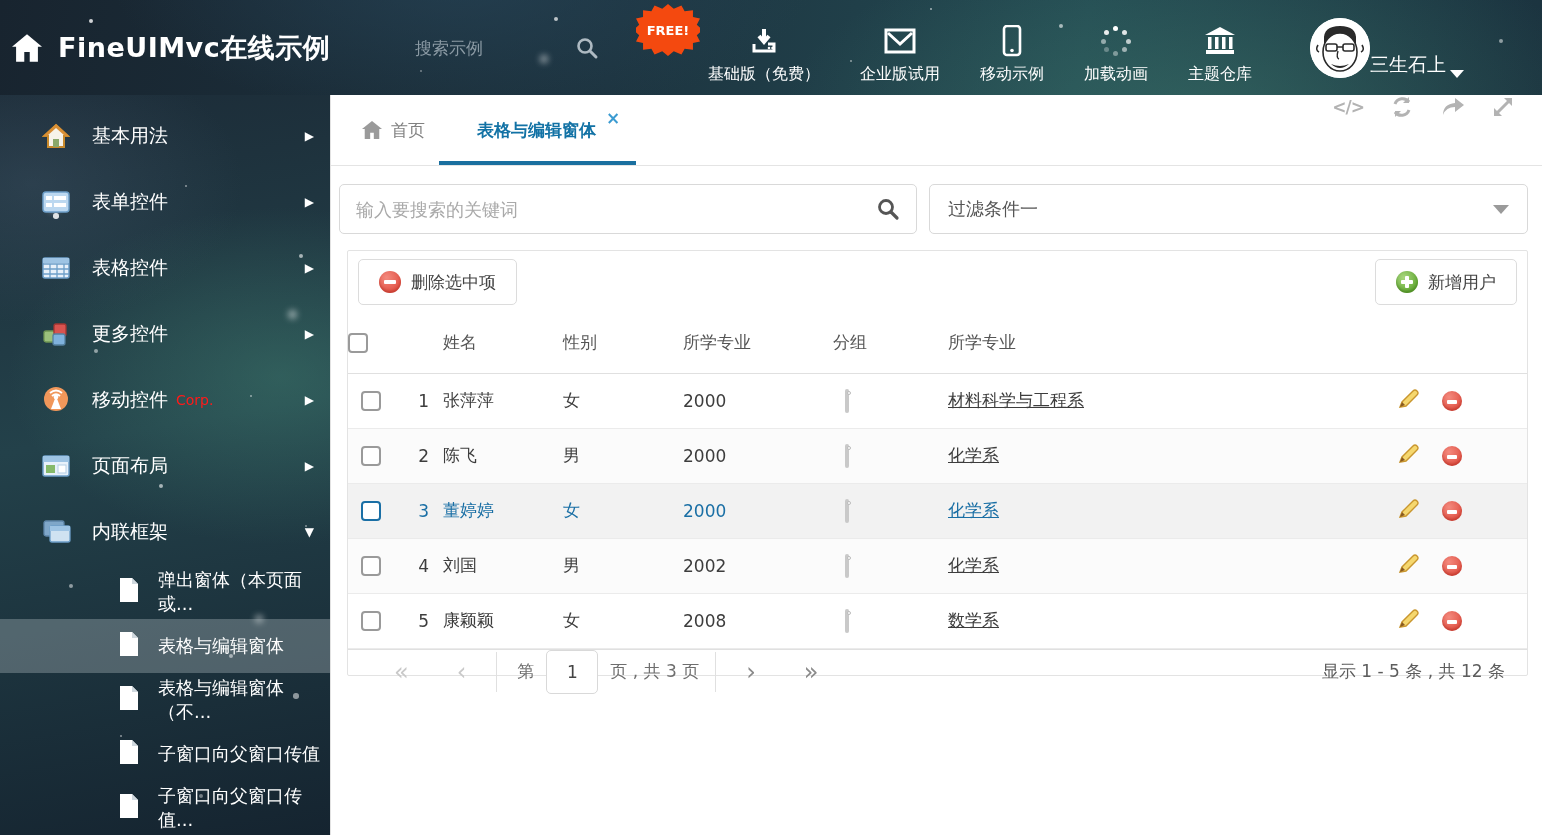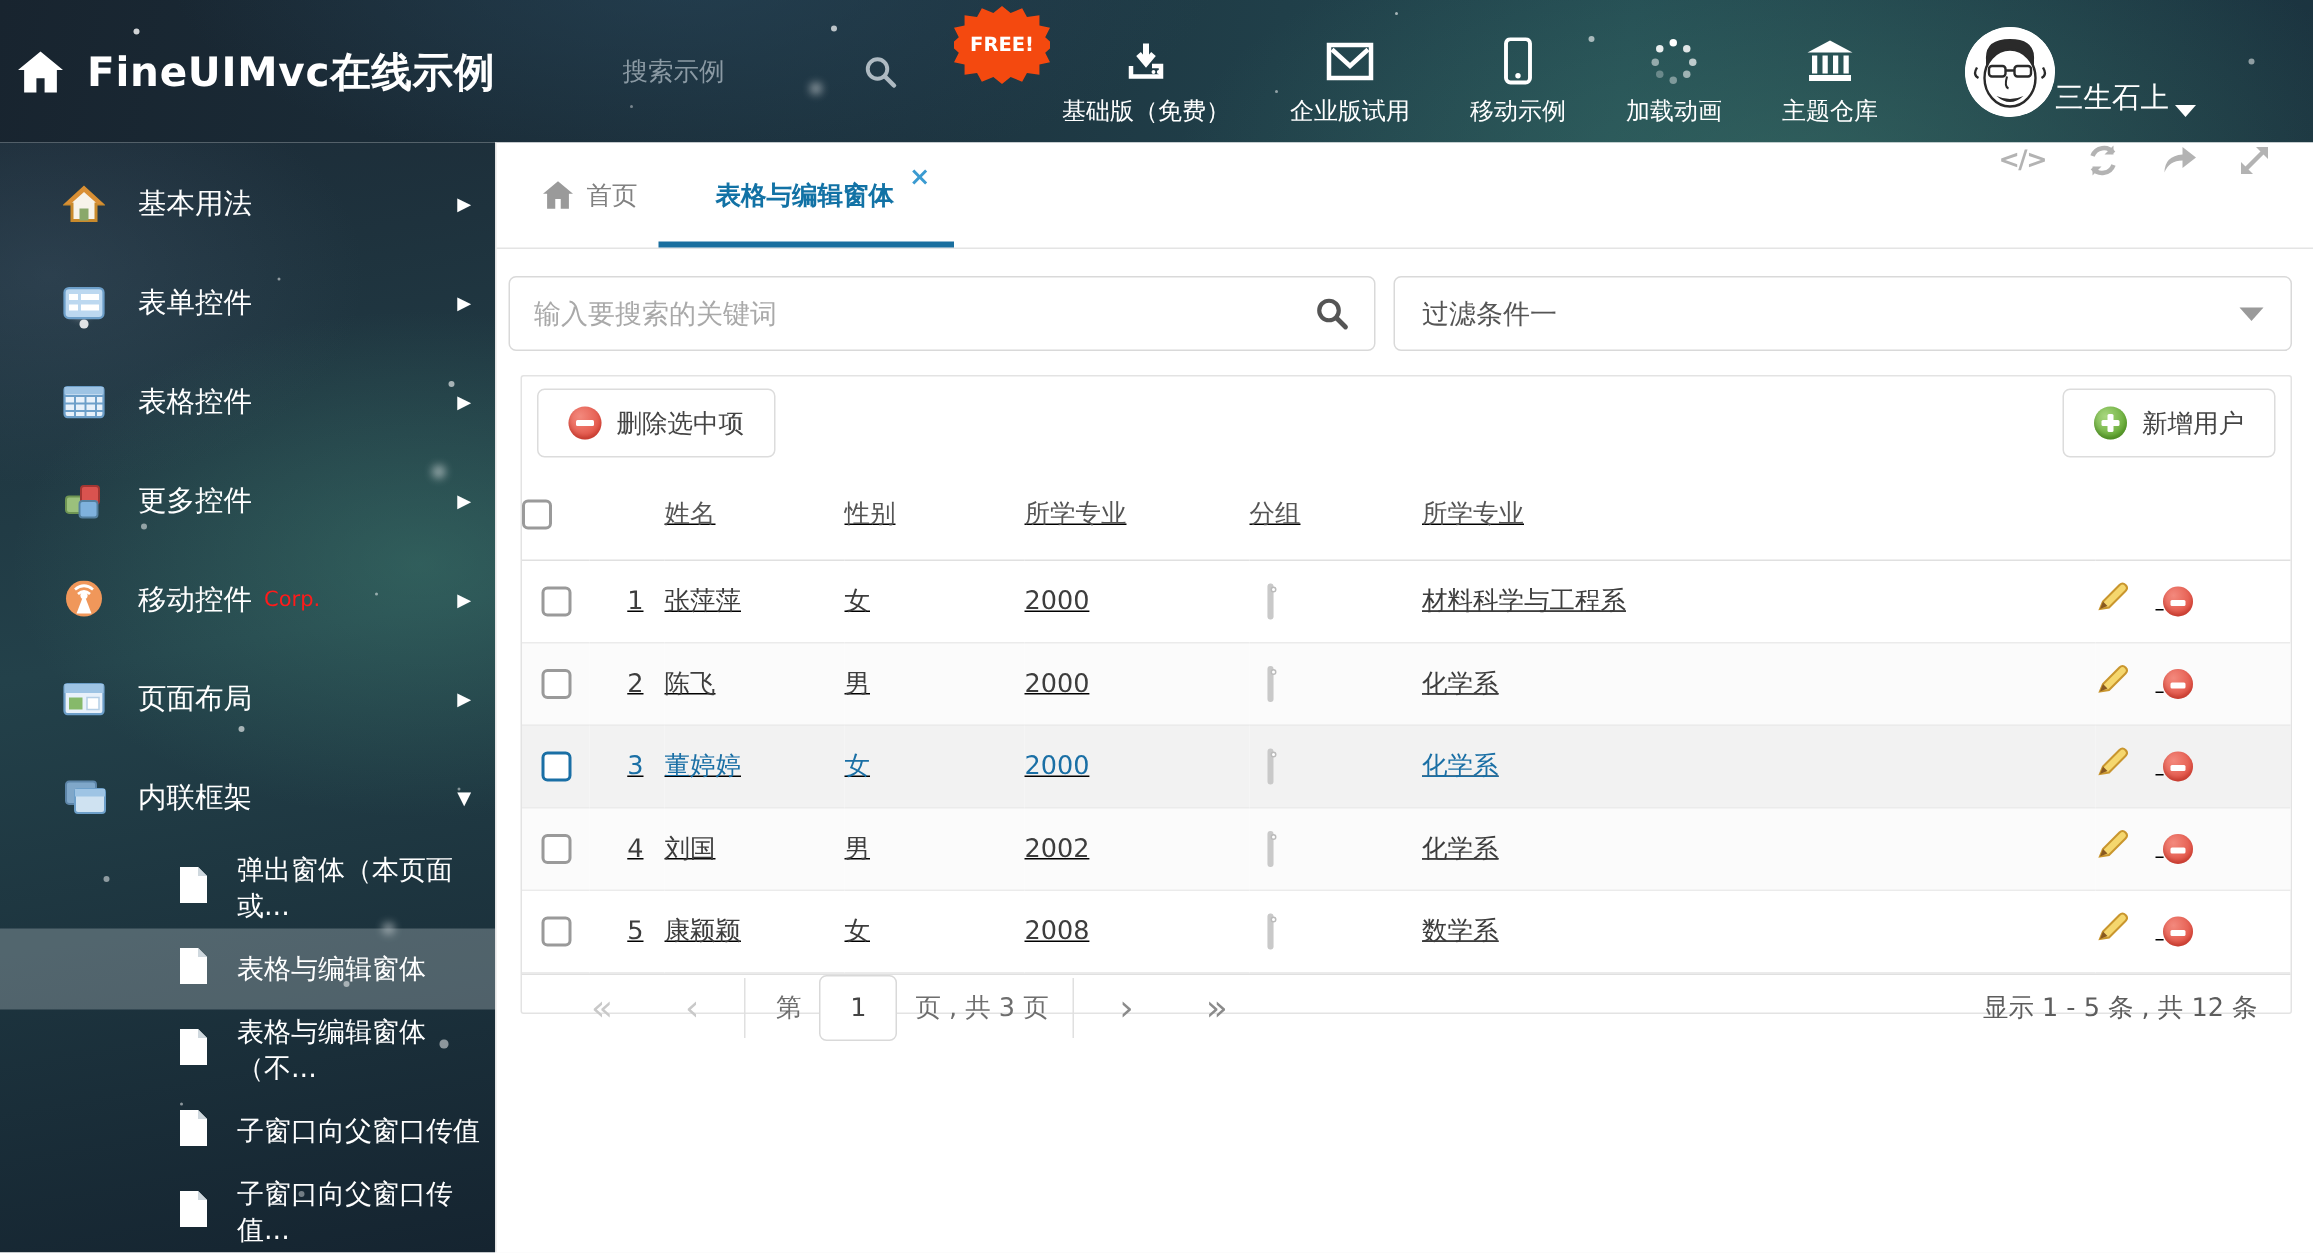--- a/index.html
+++ b/index.html
@@ -90,21 +90,21 @@
   .btn { display:flex; align-items:center; gap:10px; height:46px; padding:0 20px; background:#fff; border:1px solid #dcdcdc; border-radius:5px; font-size:17px; color:#444; cursor:pointer; font-family:inherit; }
   .btn-add { margin-left:auto; }
   .circle-ico { width:22px; height:22px; border-radius:50%; position:relative; flex:none; }
   .circle-ico.red { background:radial-gradient(circle at 35% 30%, #f3897d, #e3574a 70%); box-shadow:inset 0 -2px 3px rgba(150,20,10,.4); }
   .circle-ico.green { background:radial-gradient(circle at 35% 30%, #a8d77f, #67ab37 70%); box-shadow:inset 0 -2px 3px rgba(40,90,10,.4); }
   .circle-ico.red::after { content:""; position:absolute; left:5px; right:5px; top:9px; height:4px; background:#fff; border-radius:1px; }
   .circle-ico.green::before { content:""; position:absolute; left:5px; right:5px; top:9px; height:4px; background:#fff; border-radius:1px; }
   .circle-ico.green::after { content:""; position:absolute; top:5px; bottom:5px; left:9px; width:4px; background:#fff; border-radius:1px; }
   .circle-ico.small { width:20px; height:20px; }
 
-  table.grid { width:100%; border-collapse:collapse; table-layout:fixed;text-decoration:underline; }
+  table.grid { width:100%; border-collapse:collapse; table-layout:fixed; }
   .grid th { font-weight:normal; color:#555; font-size:17px; text-align:left; height:60px; border-bottom:1px solid #e0e0e0; }
   .grid td { height:55px; border-bottom:1px solid #ebebeb; font-size:17px; color:#3d3d3d; }
   .grid tr.odd td { background:#fbfbfb; }
   .grid tr.selected td { background:#f2f2f2; color:#1a6fa5; }
   .col-chk { width:45px; } .col-num { width:50px; } .col-name { width:120px; } .col-gender{ width:120px; }
   .col-year { width:150px; } .col-group { width:115px; } .col-actions { width:130px; }
   .cell-chk { text-align:center; }
   .checkbox { display:inline-block; width:20px; height:20px; border:2px solid #9a9a9a; border-radius:4px; background:#fff; cursor:pointer; vertical-align:middle; }
   tr.selected .checkbox { border-color:#1a6fa5; }
   .num-cell { text-align:right; padding-right:14px; color:#3d3d3d; }

